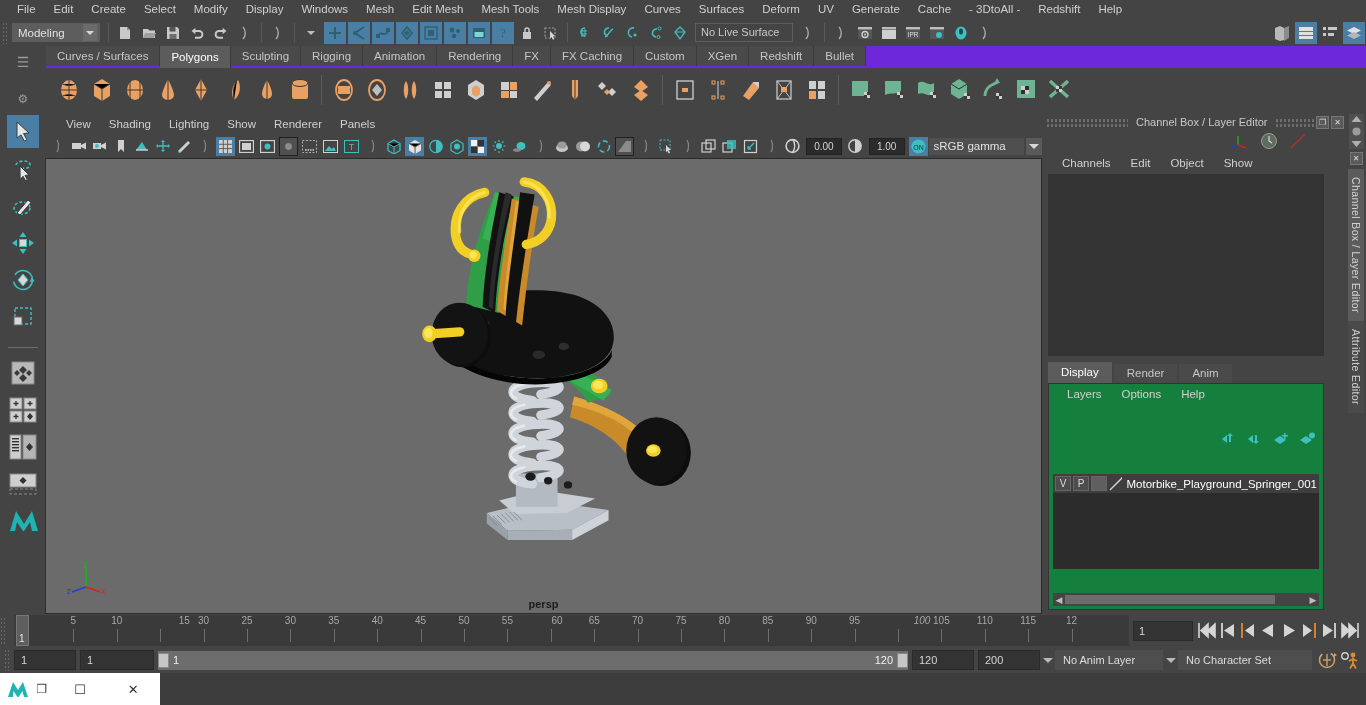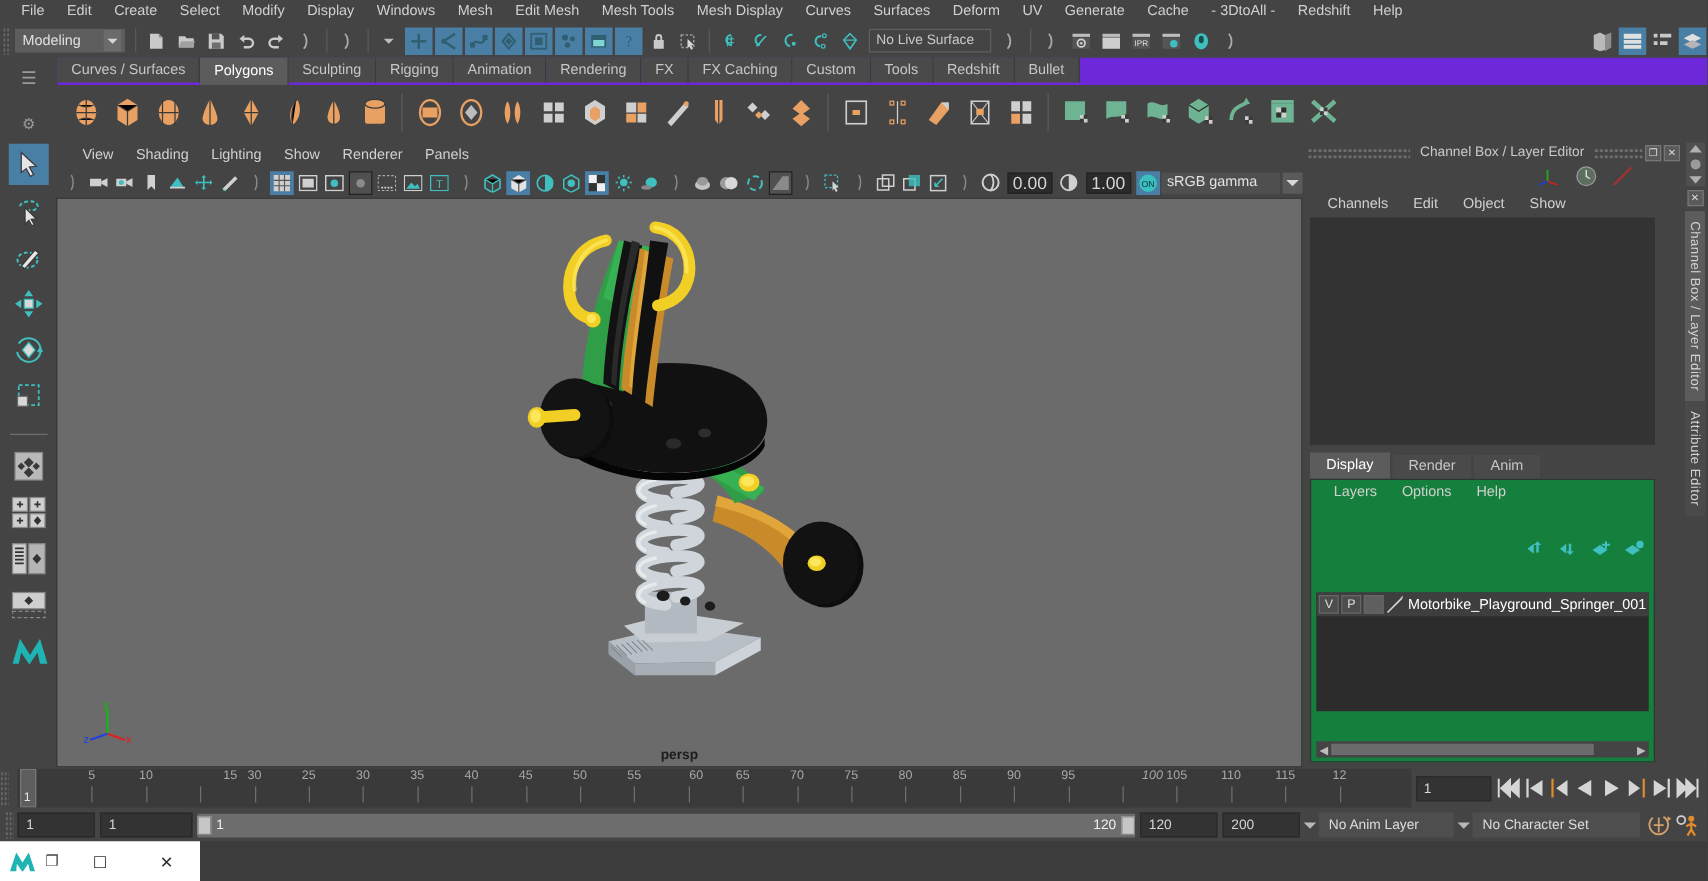--- a/index.html
+++ b/index.html
@@ -58,21 +58,21 @@
   .toolcol .divider { width:30px; height:1px; background:#6e6e6e; margin:10px 0 8px; }
 
   
   .vpcol { flex:1; display:flex; flex-direction:column; min-width:0; padding:3px 2px 0 0; }
   .vpmenu { height:20px; background:#444444; display:flex; align-items:center; padding-left:12px; }
   .vpmenu .vm { padding:0 9px; font-size:11.5px; color:#d0d0d0; }
   .vptools { height:24px; background:#444444; display:flex; align-items:center; padding-left:2px; }
   .vptools .vb { width:19px; height:19px; display:flex; align-items:center; justify-content:center; flex:0 0 auto; margin:0 1px; }
   .vptools .vb.on { background:#4a7fa5; }
   .vptools .vb.frame { background:#505050; border:1px solid #202020; }
-  .num-field { width:48px; height:17px; background:#2b2b2b; border:1px solid #222; color:#d4d4d4; font-size:14px; text-align:center; line-height:15px; margin:0 3px; }
+  .num-field { width:48px; height:17px; background:#2b2b2b; border:1px solid #222; color:#d4d4d4; font-size:10px; text-align:center; line-height:15px; margin:0 3px; }
   .gamma-field { width:128px; height:17px; background:#4f4f4f; border:none; color:#e2e2e2; font-size:11.5px; padding-left:5px; line-height:17px; }
   .gamma-arrow { width:22px; height:17px; background:#5a5a5a; display:flex; align-items:center; justify-content:center; margin-left:2px; }
   .gamma-arrow:after { content:""; border-left:5px solid transparent; border-right:5px solid transparent; border-top:5px solid #d8d8d8; }
 
   .viewport { flex:1; background:#6b6b6b; position:relative; overflow:hidden; border:1px solid #2c2c2c; min-height:0; }
   .persp-label { position:absolute; bottom:3px; left:50%; transform:translateX(-50%); font-size:11px; font-weight:bold; color:#1c1c1c; }
   .axisgiz { position:absolute; left:18px; bottom:12px; width:48px; height:44px; }
 
   
   .rightpanel { width:302px; background:#444444; display:flex; flex-direction:column; flex:0 0 auto; padding-top:3px; }
@@ -417,21 +417,21 @@
       <div class="shelf-tabs">
         <div class="shelf-tab">Curves / Surfaces</div>
         <div class="shelf-tab active">Polygons</div>
         <div class="shelf-tab">Sculpting</div>
         <div class="shelf-tab">Rigging</div>
         <div class="shelf-tab">Animation</div>
         <div class="shelf-tab">Rendering</div>
         <div class="shelf-tab">FX</div>
         <div class="shelf-tab">FX Caching</div>
         <div class="shelf-tab">Custom</div>
-        <div class="shelf-tab">Tools</div>
+        <div class="shelf-tab">XGen</div>
         <div class="shelf-tab">Redshift</div>
         <div class="shelf-tab">Bullet</div>
       </div>
       <div class="shelf-icons">
         <div class="si">
           <svg width="28" height="28">
               <ellipse cx="14" cy="14" rx="8" ry="10" fill="#e8a063"></ellipse>
               <path d="M6 14h16M14 4v20M8 8c4 2 8 2 12 0M8 20c4-2 8-2 12 0" stroke="#3a3a3a" stroke-width="1"></path>
             </svg>
         </div>

